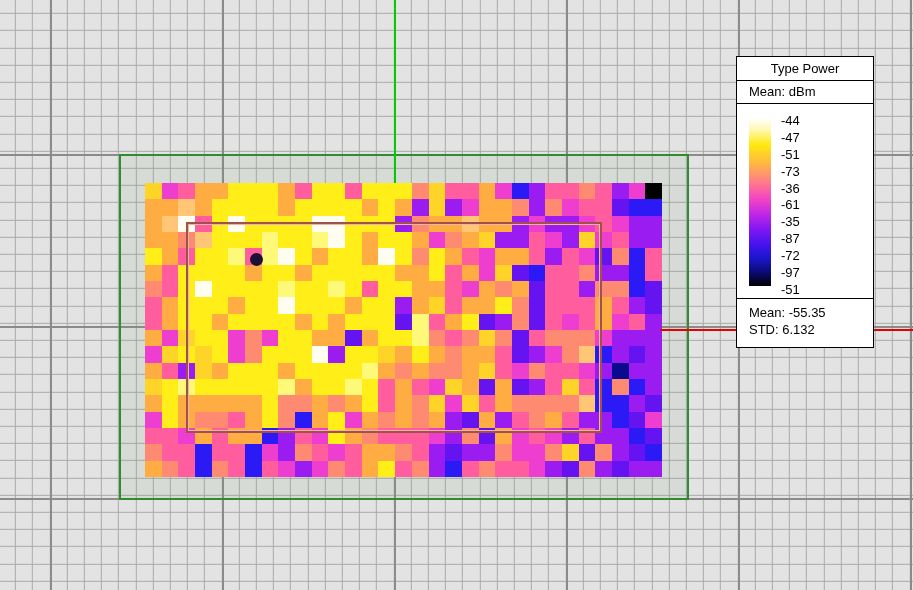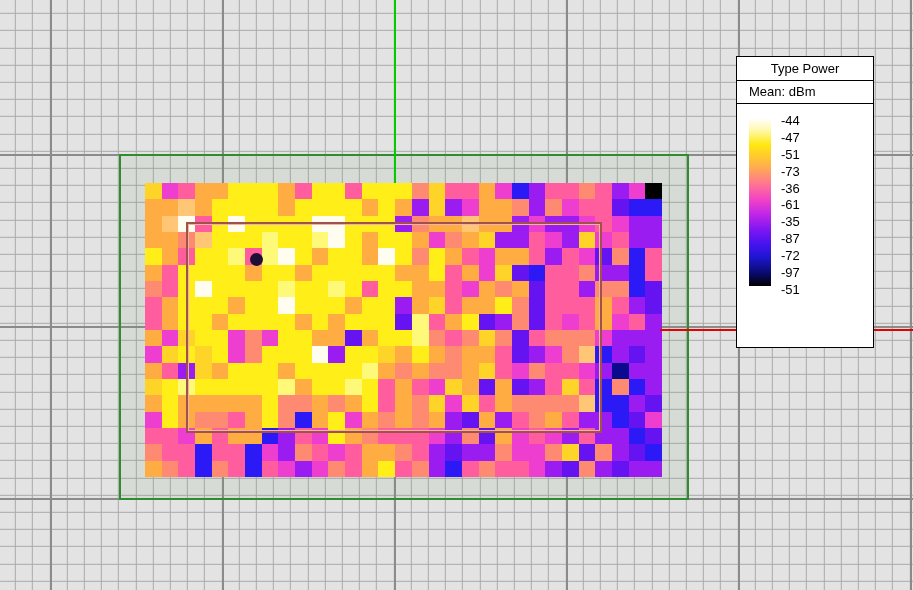--- a/index.html
+++ b/index.html
@@ -668,15 +668,19 @@
           <div class="tick">-73</div>
           <div class="tick">-36</div>
           <div class="tick">-61</div>
           <div class="tick">-35</div>
           <div class="tick">-87</div>
           <div class="tick">-72</div>
           <div class="tick">-97</div>
           <div class="tick">-51</div>
         </div>
     </div>
+    <div class="legend-stats">
+      <div>Mean: -55.35</div>
+      <div>STD: 6.132</div>
+    </div>
   </div>
 
 </div>
 
 </body></html>

